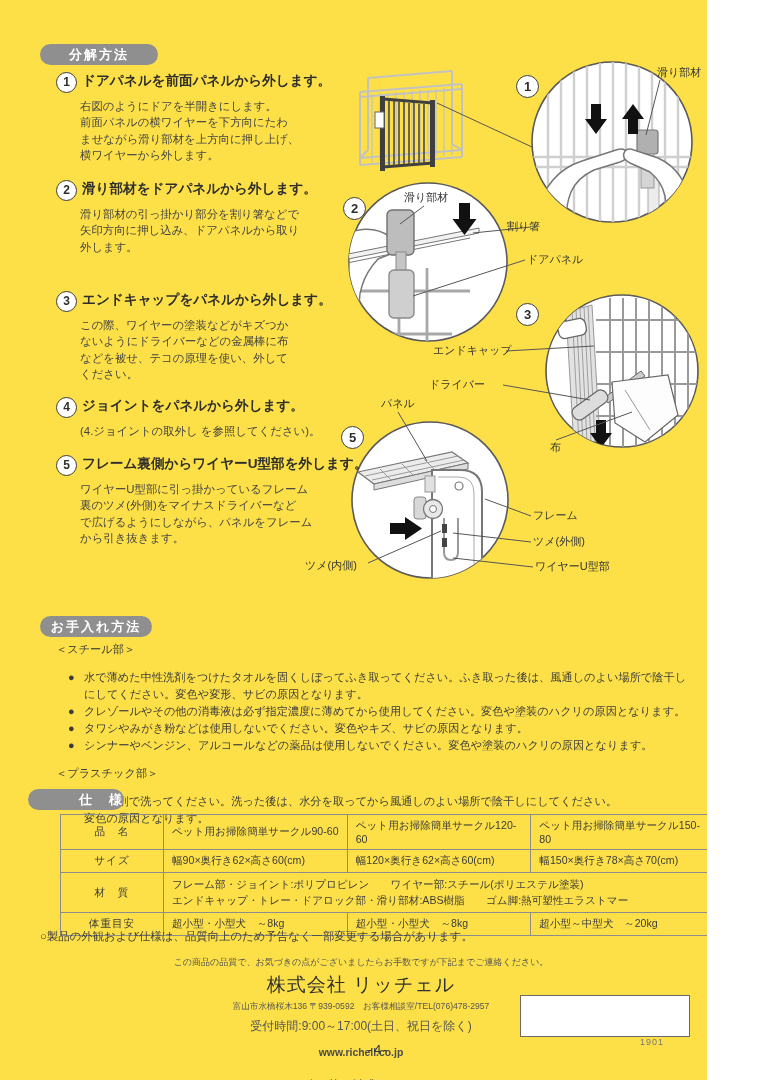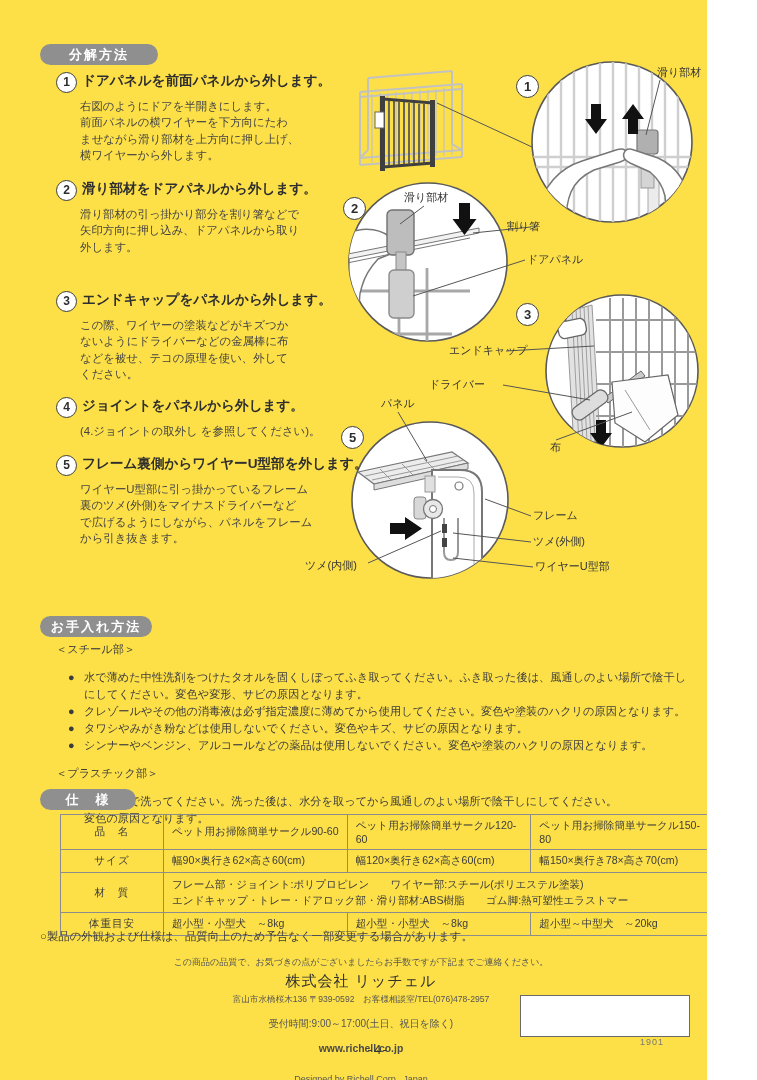--- a/index.html
+++ b/index.html
@@ -32,23 +32,23 @@
   .spec-table{
     position:absolute;left:60px;top:814px;width:655px;border-collapse:collapse;
     font-size:10.6px;color:#3c3c3c;table-layout:fixed;
   }
   .spec-table th,.spec-table td{border:1.2px solid #8c8c8c;font-weight:normal;padding:4px 8px;text-align:left;vertical-align:middle;}
   .spec-table th{width:86px;text-align:center;letter-spacing:1px;}
   .material-cell{white-space:pre-line;line-height:15.5px;}
   .note-line{position:absolute;left:40px;top:929px;font-size:11.4px;color:#3c3c3c;}
   .footer{position:absolute;left:0;top:956px;width:722px;text-align:center;color:#4a4a4a;}
   .footer .contact{font-size:9px;color:#555;}
-  .footer .company{font-size:15px;color:#2f2f2f;margin-top:3px;letter-spacing:1px;}
+  .footer .company{font-size:19px;color:#2f2f2f;margin-top:3px;letter-spacing:1px;}
   .footer .addr{font-size:8.6px;margin-top:3px;color:#555;}
-  .footer .hours{font-size:10px;margin-top:11px;color:#555;}
+  .footer .hours{font-size:12px;margin-top:5px;color:#555;}
   .footer .url{font-size:10.4px;font-weight:bold;margin-top:12px;color:#4a4a4a;}
   .footer .designed{font-size:9px;margin-top:20px;color:#555;}
   .footer .made{font-size:9px;margin-top:1px;color:#555;}
   .pagenum{position:absolute;left:0;top:1042px;width:757px;text-align:center;font-size:13px;color:#333;letter-spacing:2px;}
   .code-box{position:absolute;left:520px;top:995px;width:168px;height:40px;border:1px solid #6a6a6a;background:#fff;}
   .code-num{position:absolute;left:640px;top:1037px;font-size:9px;color:#777;letter-spacing:1px;}
   svg.illus{position:absolute;left:0;top:0;pointer-events:none;}
 </style>
 </head>
 <body>
@@ -289,21 +289,21 @@
 
   <span class="illus-num" style="left:516px;top:75px;">1</span>
   <span class="illus-num" style="left:343px;top:197px;">2</span>
   <span class="illus-num" style="left:516px;top:303px;">3</span>
   <span class="illus-num" style="left:341px;top:426px;">5</span>
 
   <span class="illus-label" style="left:657px;top:65px;">滑り部材</span>
   <span class="illus-label" style="left:404px;top:190px;">滑り部材</span>
   <span class="illus-label" style="left:507px;top:219px;">割り箸</span>
   <span class="illus-label" style="left:527px;top:252px;">ドアパネル</span>
-  <span class="illus-label" style="left:433px;top:343px;margin-left:16px;">エンドキャップ</span>
+  <span class="illus-label" style="left:433px;top:343px;">エンドキャップ</span>
   <span class="illus-label" style="left:429px;top:377px;">ドライバー</span>
   <span class="illus-label" style="left:550px;top:440px;">布</span>
   <span class="illus-label" style="left:381px;top:396px;">パネル</span>
   <span class="illus-label" style="left:305px;top:558px;">ツメ(内側)</span>
   <span class="illus-label" style="left:533px;top:508px;">フレーム</span>
   <span class="illus-label" style="left:533px;top:534px;">ツメ(外側)</span>
   <span class="illus-label" style="left:535px;top:559px;">ワイヤーU型部</span>
 
   <div class="badge" style="left:40px;top:616px;width:112px;">お手入れ方法</div>
 
@@ -316,21 +316,21 @@
       <li>タワシやみがき粉などは使用しないでください。変色やキズ、サビの原因となります。</li>
       <li>シンナーやベンジン、アルコールなどの薬品は使用しないでください。変色や塗装のハクリの原因となります。</li>
     </ul>
     <div class="part-head">＜プラスチック部＞</div>
     <ul>
       <li>中性洗剤で洗ってください。洗った後は、水分を取ってから風通しのよい場所で陰干しにしてください。
 変色の原因となります。</li>
     </ul>
   </div>
 
-  <div class="badge" style="left:40px;top:789px;width:96px;">仕　様</div>
+  <div class="badge" style="left:28px;top:789px;width:96px;text-align:right;">仕　様</div>
 
   <table class="spec-table">
     <tbody>
         <tr>
       <th>品　名</th>
       <td>ペット用お掃除簡単サークル90-60</td>
       <td>ペット用お掃除簡単サークル120-60</td>
       <td>ペット用お掃除簡単サークル150-80</td>
     </tr>
     <tr>

